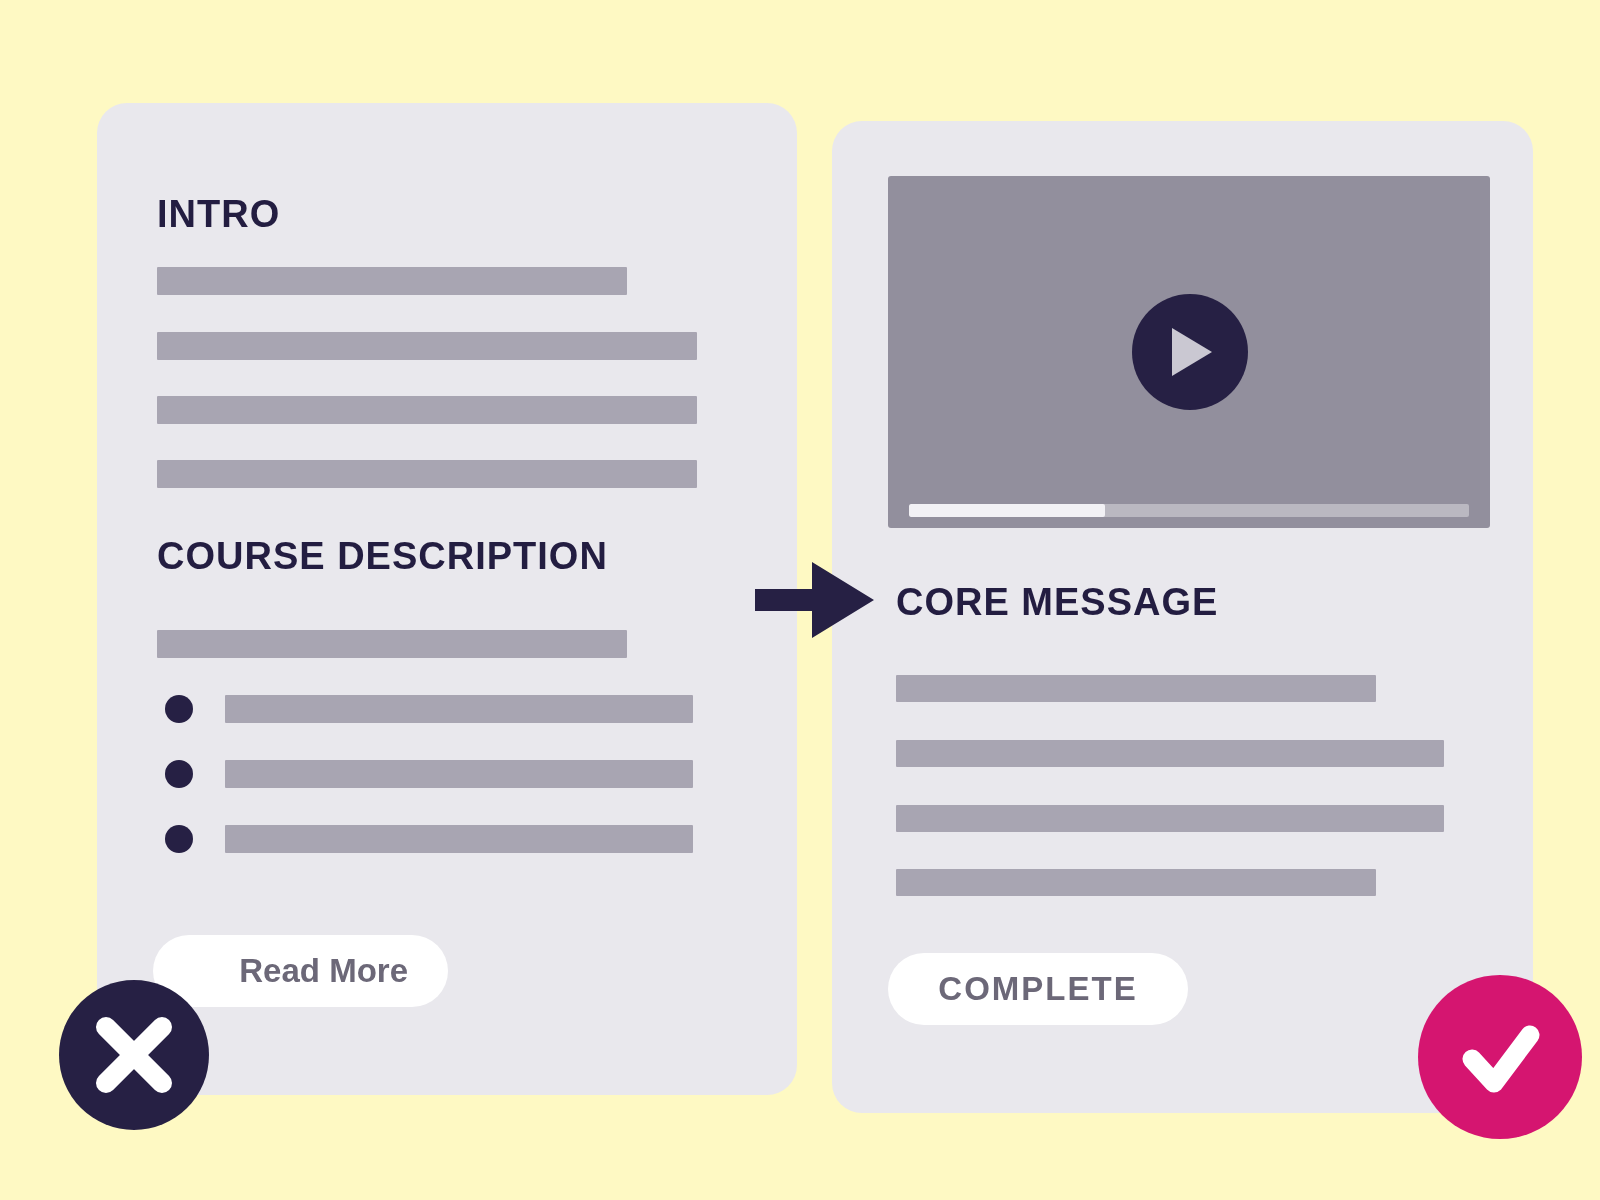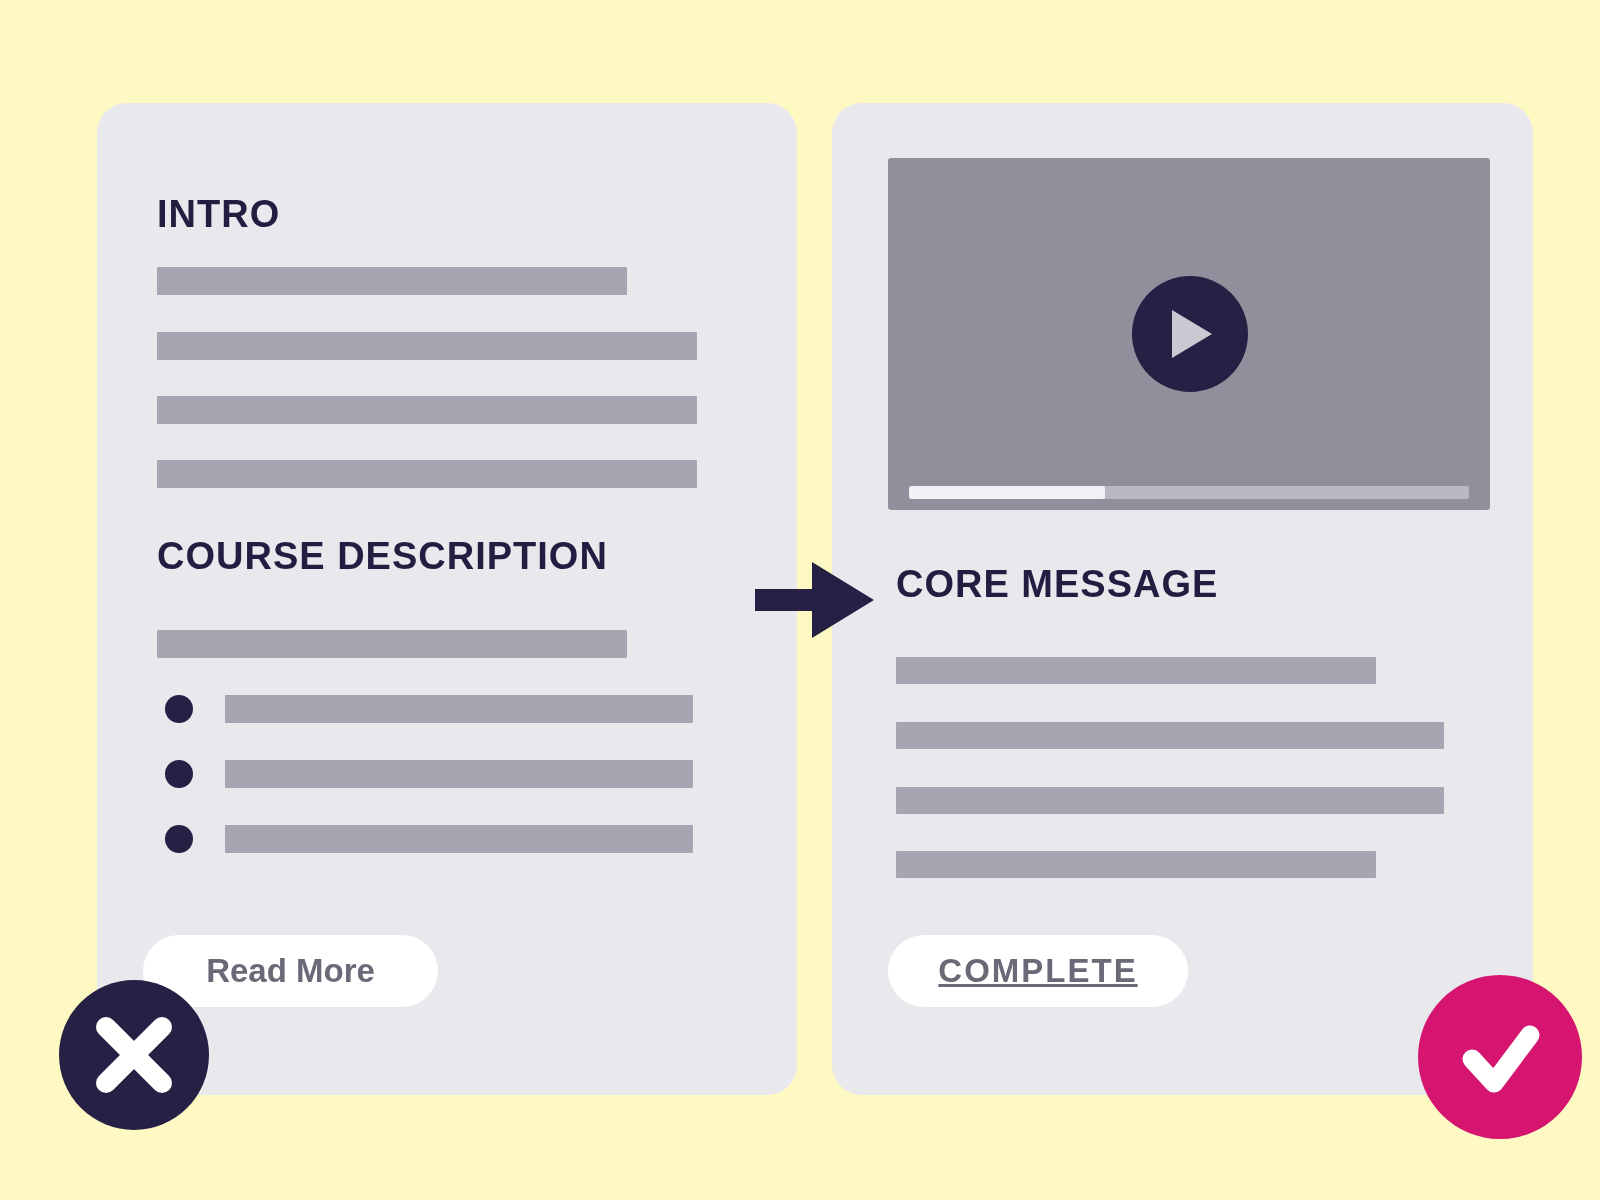--- a/index.html
+++ b/index.html
@@ -9,21 +9,21 @@
     font-family:"Liberation Sans", sans-serif;
     overflow:hidden;
   }
   .canvas{position:relative;width:1600px;height:1200px;background:#fef9c3;overflow:hidden;}
 
   .card{
     position:absolute;top:103px;width:700px;height:992px;
     background:#e9e8ed;border-radius:30px;
   }
   .card-left{left:97px;}
-  .card-right{left:832px;width:701px;}
+  .card-right{left:832px;width:701px;margin-top:18px;}
 
   .heading{
     position:absolute;
     color:#231d41;font-weight:bold;font-size:38px;line-height:42px;
     letter-spacing:1px;white-space:nowrap;
   }
 
   .bar{position:absolute;height:28px;background:#a8a5b2;border-radius:1px;}
   .bar.short{width:470px;}
   .bar.long{width:540px;}
@@ -36,21 +36,21 @@
   }
 
   .pill{
     position:absolute;height:72px;background:#ffffff;border-radius:36px;
     display:flex;align-items:center;justify-content:center;
     border:none;cursor:pointer;padding:0 40px;box-sizing:border-box;
   }
   .pill-label{
     color:#6c6878;font-weight:bold;font-size:33px;white-space:nowrap;
   }
-  .pill-label.caps{letter-spacing:2px;text-decoration:underline;}
+  .pill-label.caps{letter-spacing:2px;}
 
   .badge{
     position:absolute;border-radius:50%;
     display:flex;align-items:center;justify-content:center;
   }
   .badge-x{left:59px;top:980px;width:150px;height:150px;background:#262044;}
   .badge-check{left:1418px;top:975px;width:164px;height:164px;background:#d51570;}
 
   .video{
     position:absolute;left:56px;top:55px;width:602px;height:352px;
@@ -95,21 +95,21 @@
     </div>
     <div>
       <span class="bullet-dot" style="left:68px;top:657px;"></span>
       <span class="bar" style="left:128px;top:657px;width:468px;"></span>
     </div>
     <div>
       <span class="bullet-dot" style="left:68px;top:722px;"></span>
       <span class="bar" style="left:128px;top:722px;width:468px;"></span>
     </div>
 
-    <button class="pill" style="left:46px;top:832px;min-width:295px;">
+    <button class="pill" style="left:56px;top:832px;min-width:295px;justify-content:flex-end;">
       <span class="pill-label">Read More</span>
     </button>
   </div>
 
   <div class="card card-right">
 
     <div class="video">
       <button class="play-btn">
         <svg width="52" height="56" viewBox="0 0 52 56">
           <polygon points="8,4 48,28 8,52" fill="#cac8d2"></polygon>

